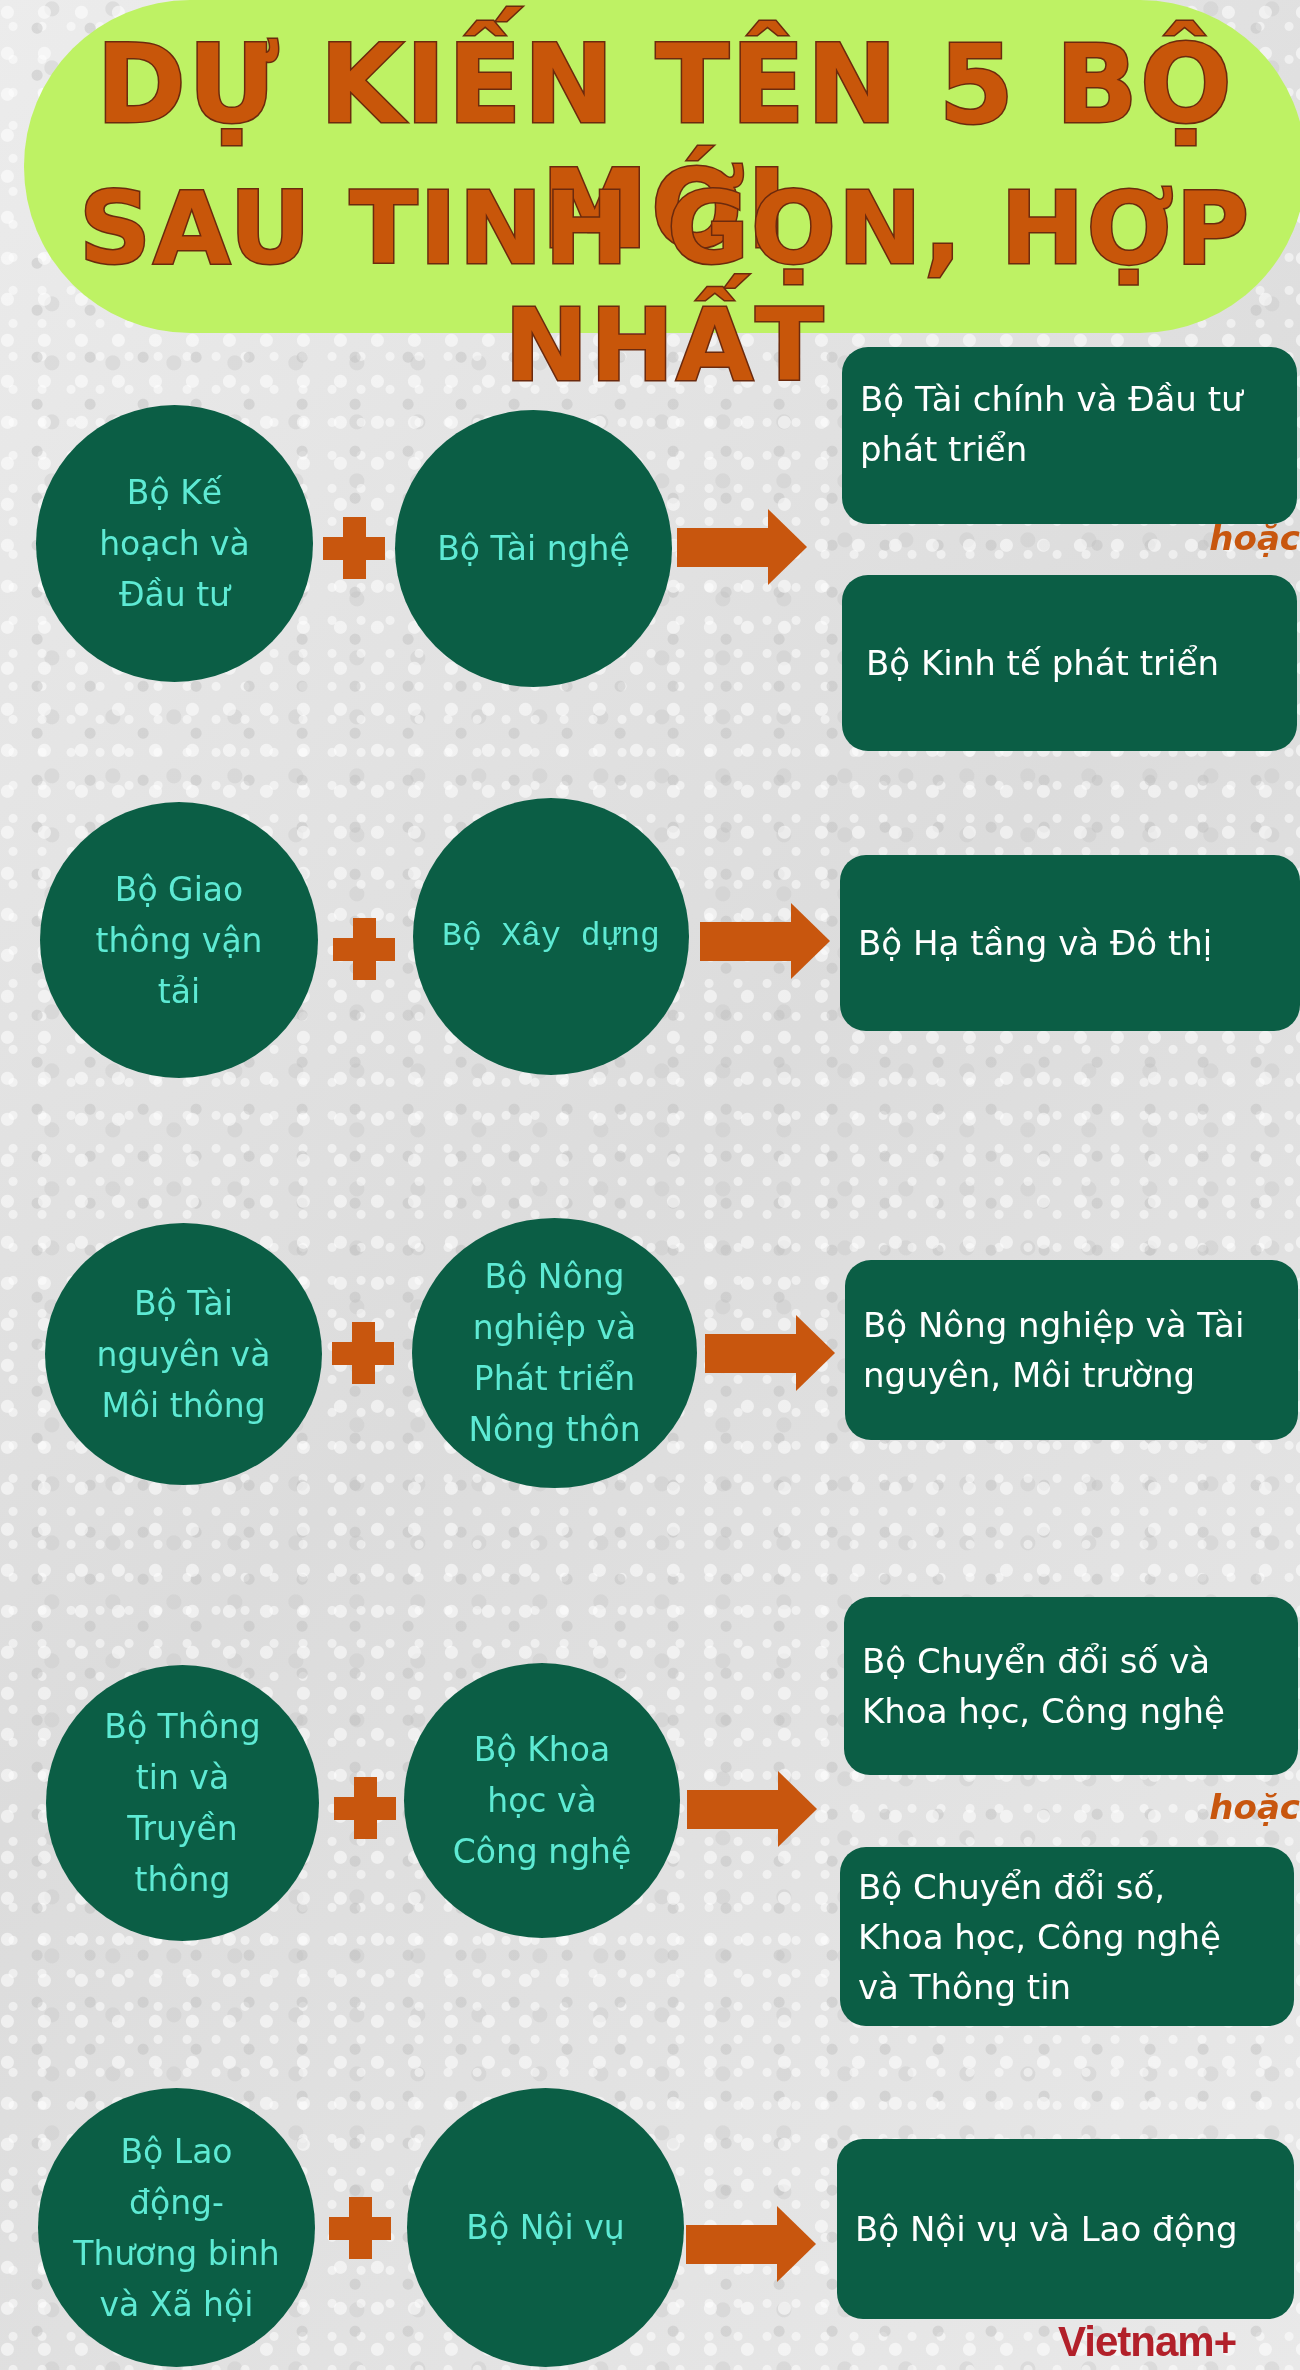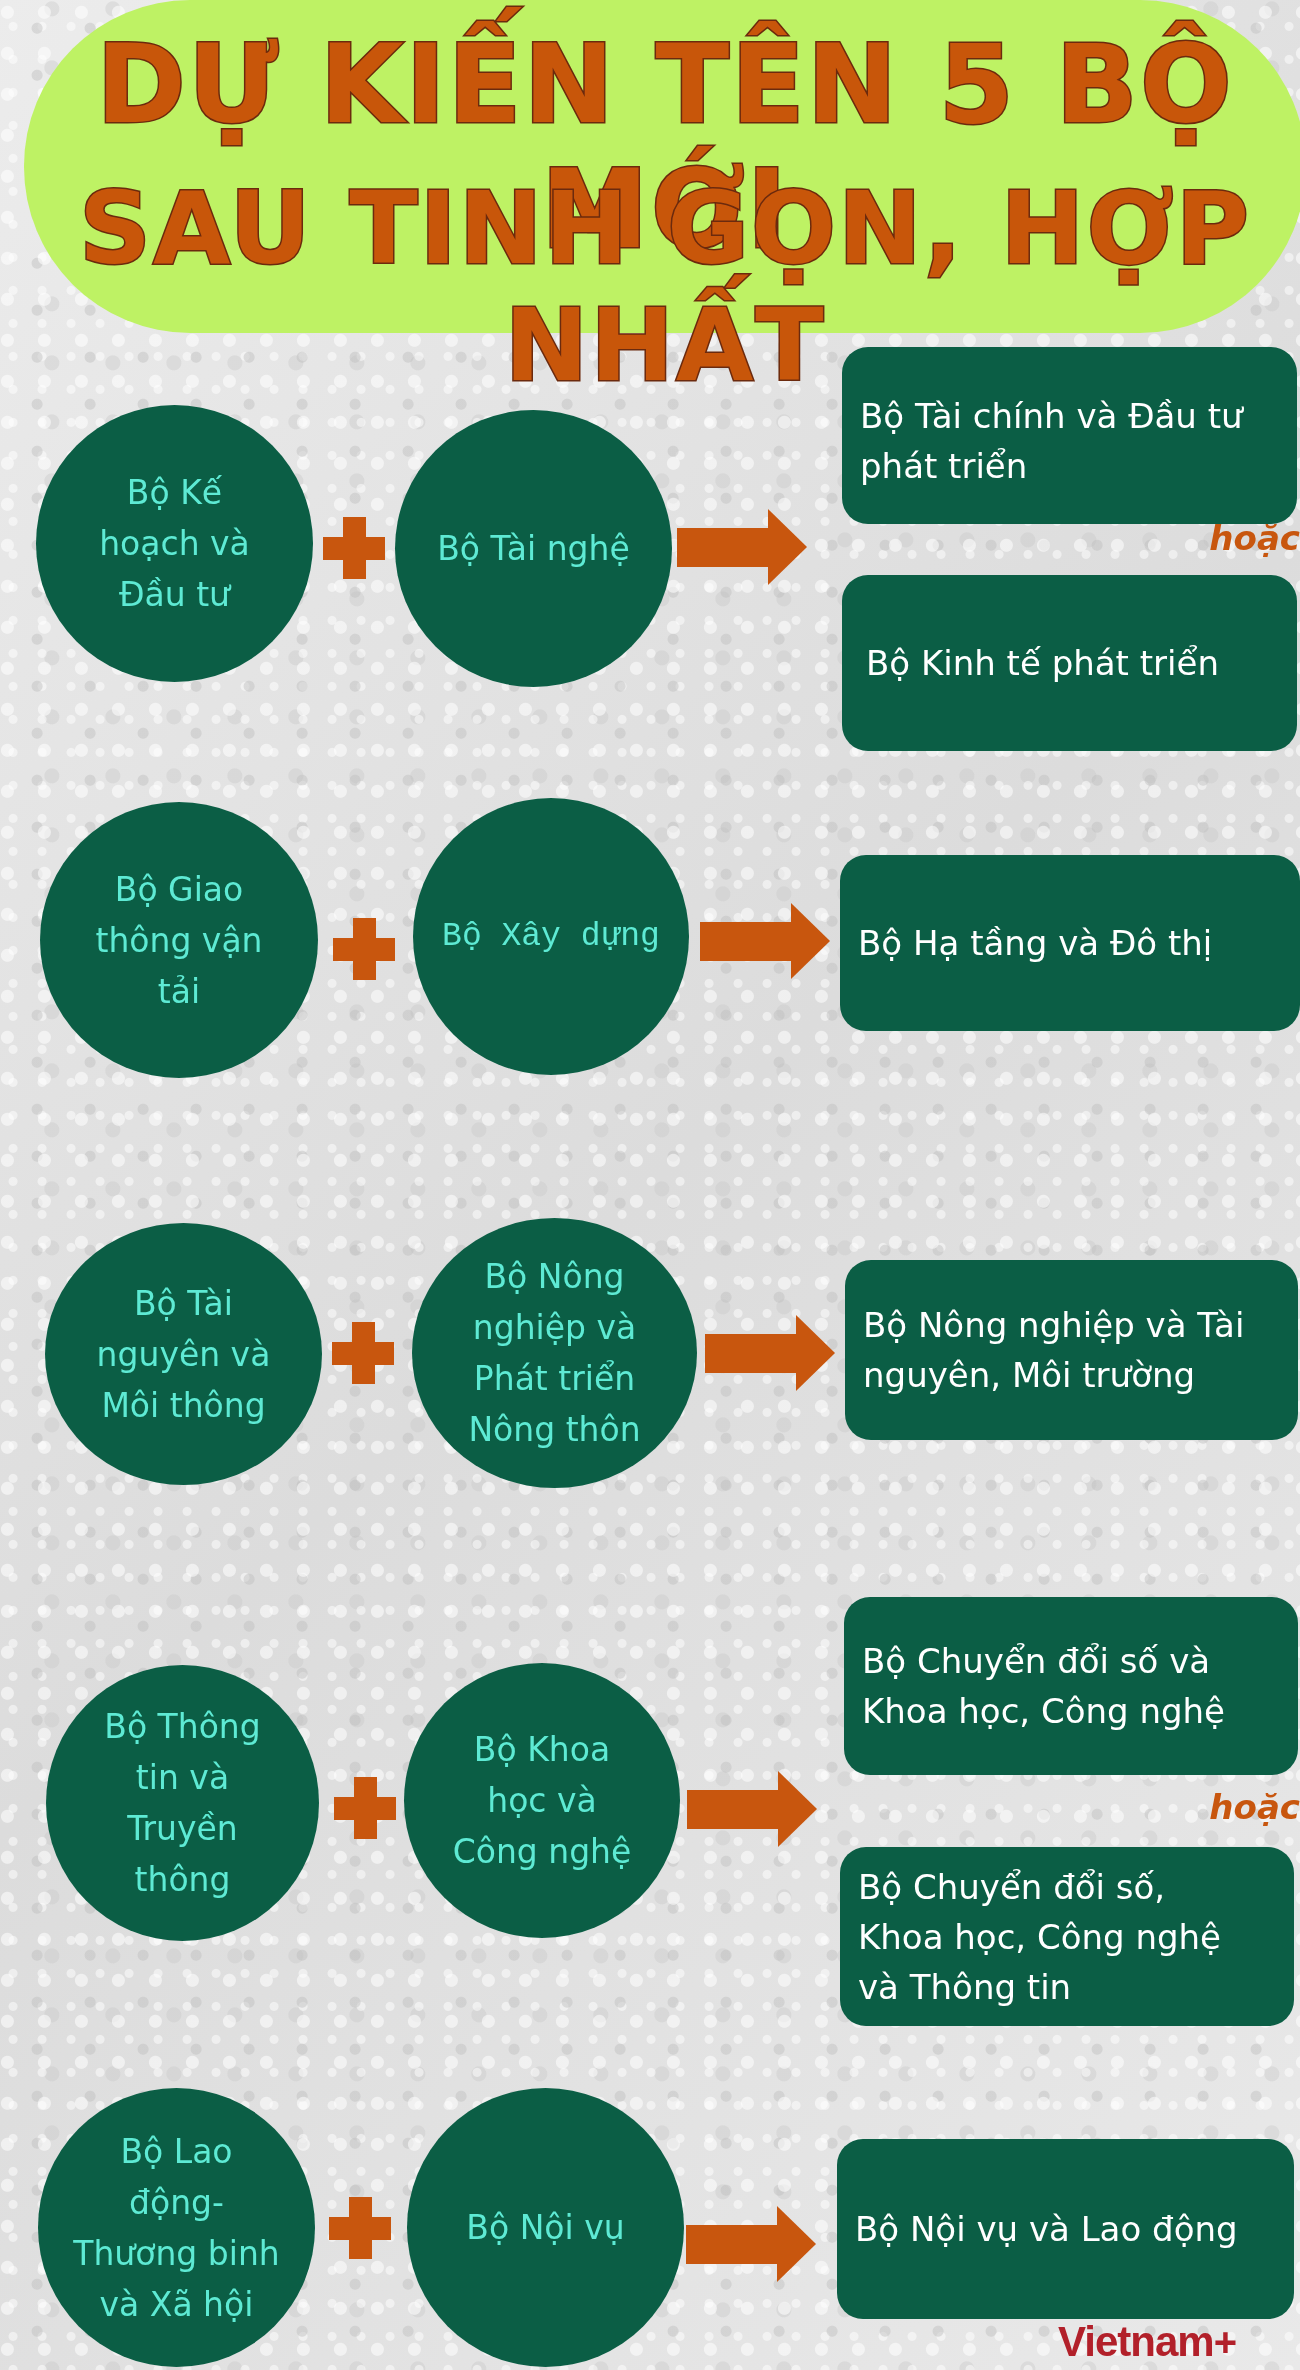--- a/index.html
+++ b/index.html
@@ -46,21 +46,21 @@
     position: absolute; left: 91px; top: 0; width: 0; height: 0;
     border-top: 38.5px solid transparent; border-bottom: 38.5px solid transparent;
     border-left: 39px solid #c8560e;
   }
   .box {
     position: absolute; background: #0b5e45; border-radius: 26px;
     color: #ffffff; font-size: 34px; line-height: 50px;
     box-sizing: border-box; padding: 0 18px; display: flex; align-items: center;
     white-space: pre-line;
   }
-  .box.top { align-items: flex-start; padding-top: 44px; }
+  .box.top { align-items: flex-start; padding-top: 27px; }
   .or-label {
     position: absolute; width: 460px; text-align: right;
     color: #c8560e; font-weight: bold; font-style: italic; font-size: 34px;
   }
   .logo {
     position: absolute; left: 1058px; top: 2318px; width: 240px; height: 46px;
     color: #b2202a; font-weight: bold; font-size: 42px; letter-spacing: -1px;
     font-family: "Liberation Sans", sans-serif;
   }
   .logo .plus-mark { font-size: 40px; }

